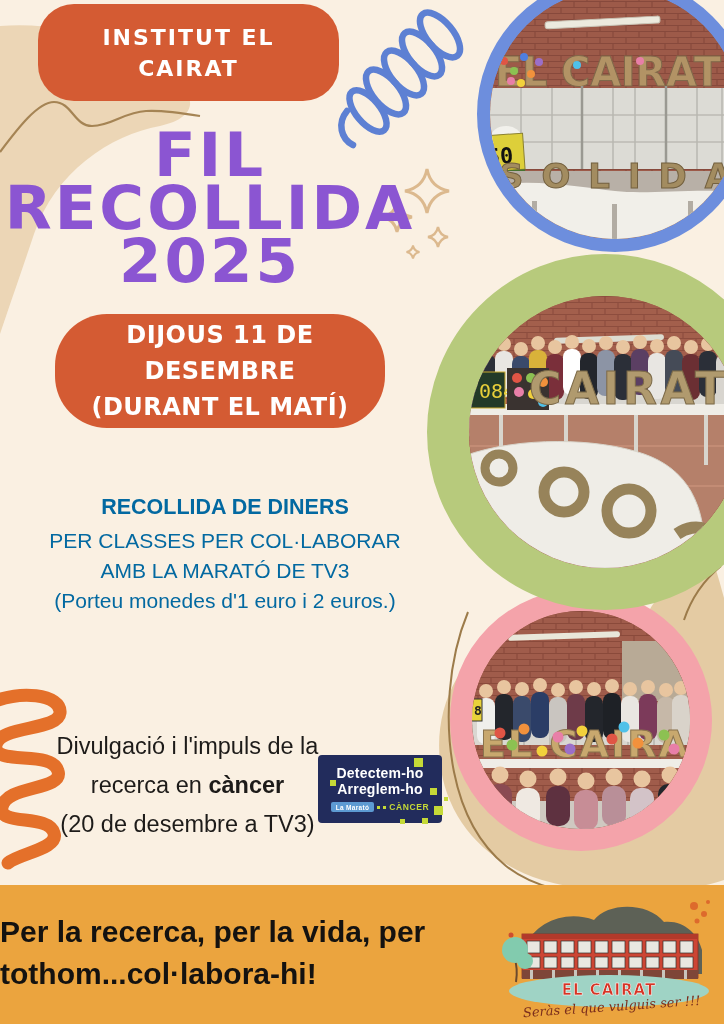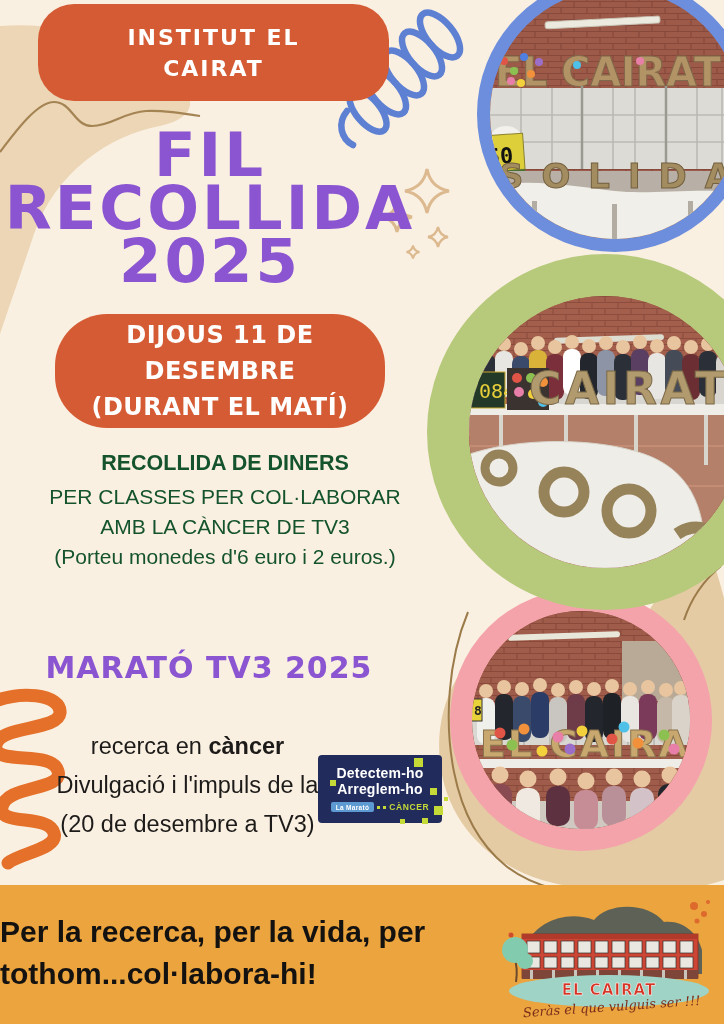--- a/index.html
+++ b/index.html
@@ -4,31 +4,31 @@
 <style>
   html,body{margin:0;padding:0;background:#ffffff;}
   .poster{position:relative;width:724px;height:1024px;background:#faf0e2;overflow:hidden;
           font-family:"Liberation Sans",sans-serif;}
   .abs{position:absolute;}
 
   
   .badge{position:absolute;background:#d45b33;color:#fff;font-weight:bold;
          font-family:"DejaVu Sans",sans-serif;text-align:center;
          display:flex;flex-direction:column;justify-content:center;}
-  .badge-institut{left:38px;top:4px;width:351px;height:97px;border-radius:36px;
+  .badge-institut{left:38px;top:4px;width:301px;height:97px;border-radius:36px;
                   font-size:22px;letter-spacing:2px;line-height:31px;}
   .badge-dijous{left:55px;top:314px;width:330px;height:114px;border-radius:52px;
                 font-size:24px;letter-spacing:.5px;line-height:36px;}
 
   .title{left:0;top:128px;width:420px;text-align:center;color:#8b55d2;
          font-family:"DejaVu Sans",sans-serif;font-weight:bold;
          font-size:61px;line-height:53px;letter-spacing:3px;}
   .title span{display:block;}
 
-  .money{left:20px;top:448px;width:410px;text-align:center;color:#14532d;
+  .money{left:20px;top:492px;width:410px;text-align:center;color:#0369a1;
          font-size:21px;line-height:30px;}
   .money .hd{font-weight:bold;font-size:21.5px;margin-bottom:4px;}
 
   .marato-heading{left:0;top:650px;width:418px;text-align:center;color:#8b55d2;
          font-family:"DejaVu Sans",sans-serif;font-weight:bold;font-size:30px;letter-spacing:1px;}
 
   .divulgacio{left:25px;top:727px;width:325px;text-align:center;color:#1d1b19;
               font-size:23.5px;line-height:39px;}
   .divulgacio b{font-weight:bold;}
 
@@ -289,29 +289,28 @@
 
   <div class="badge badge-dijous">
     <span>DIJOUS 11 DE</span>
     <span>DESEMBRE</span>
     <span>(DURANT EL MATÍ)</span>
   </div>
 
   <div class="abs money">
     <div class="hd">RECOLLIDA DE DINERS</div>
     <div>PER CLASSES PER COL·LABORAR</div>
-    <div>AMB LA CÀNCER DE TV3</div>
-    <div>(Porteu monedes d'6 euro i 2 euros.)</div>
-  </div>
-
-  <div class="abs marato-heading">MARATÓ TV3 2025</div>
+    <div>AMB LA MARATÓ DE TV3</div>
+    <div>(Porteu monedes d'1 euro i 2 euros.)</div>
+  </div>
+
 
   <div class="abs divulgacio">
+    <div>Divulgació i l'impuls de la</div>
     <div><span>recerca en </span><b>càncer</b></div>
-    <div>Divulgació i l'impuls de la</div>
     <div>(20 de desembre a TV3)</div>
   </div>
 
   <div class="abs tv3">
     <div class="tv3-box">
       <span class="l">Detectem-ho</span>
       <span class="l">Arreglem-ho</span>
       <span class="chiprow">
         <span class="chip">La Marató</span>
         <span class="minisq"></span>

